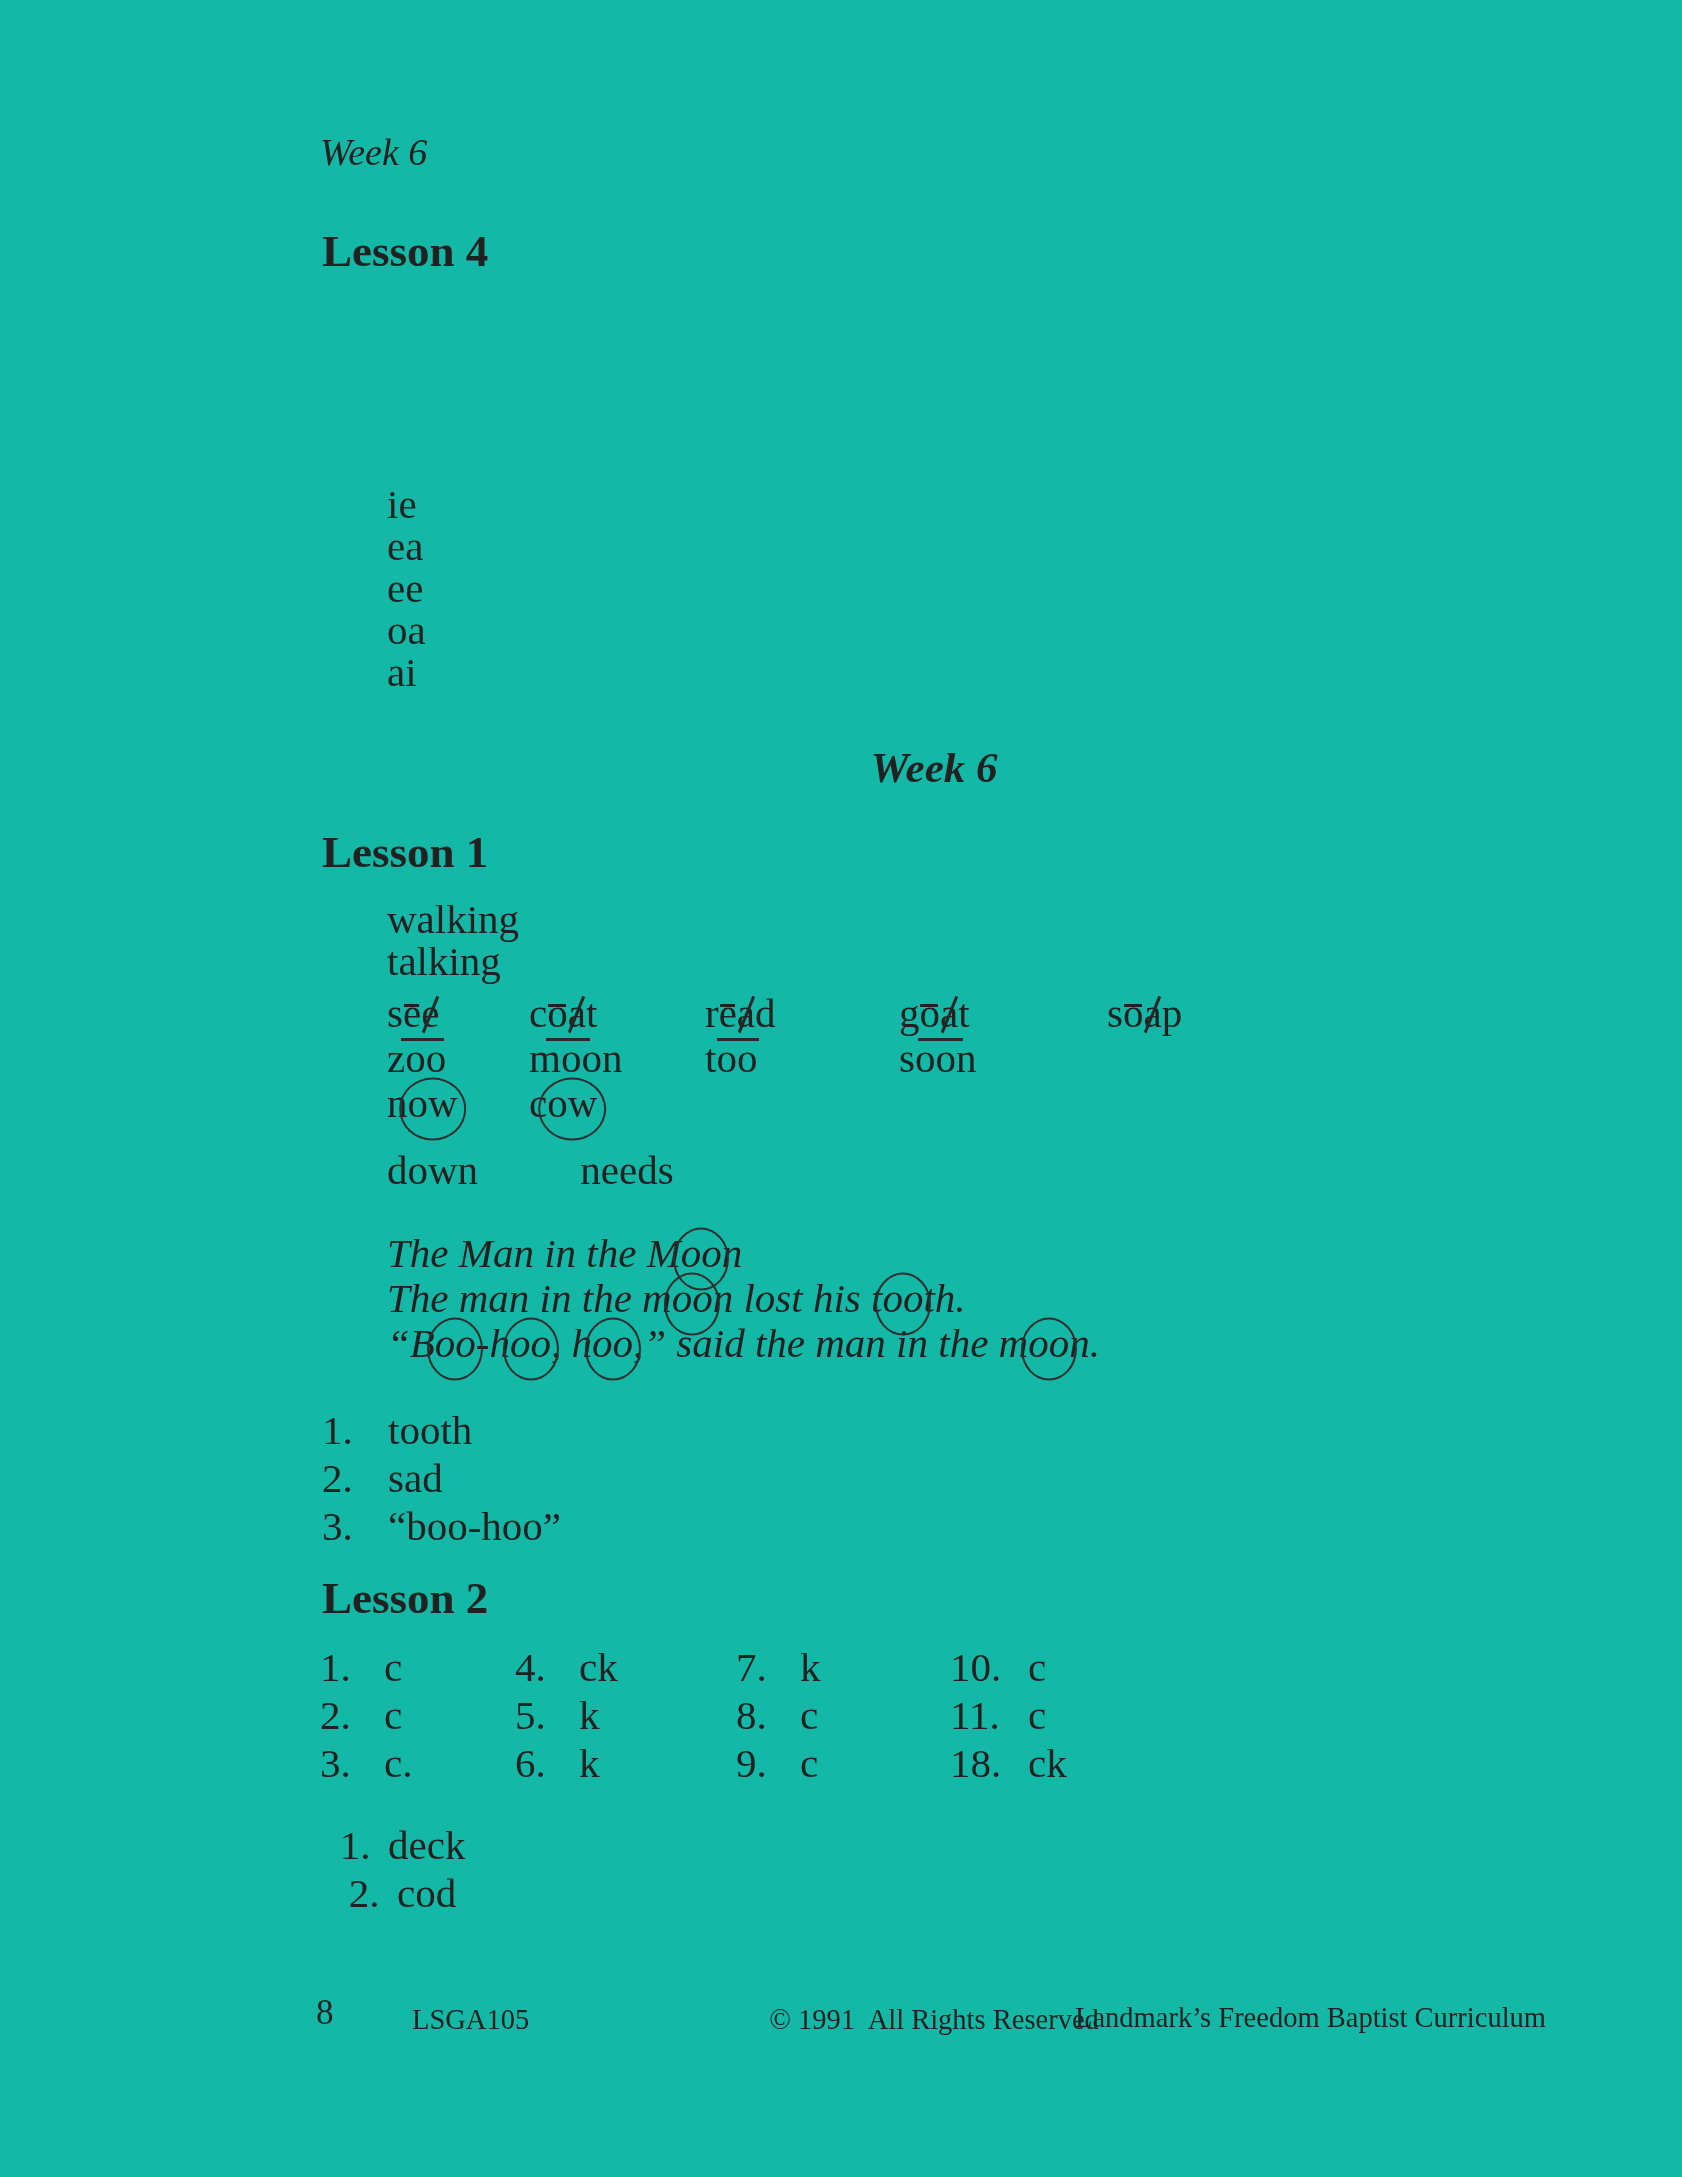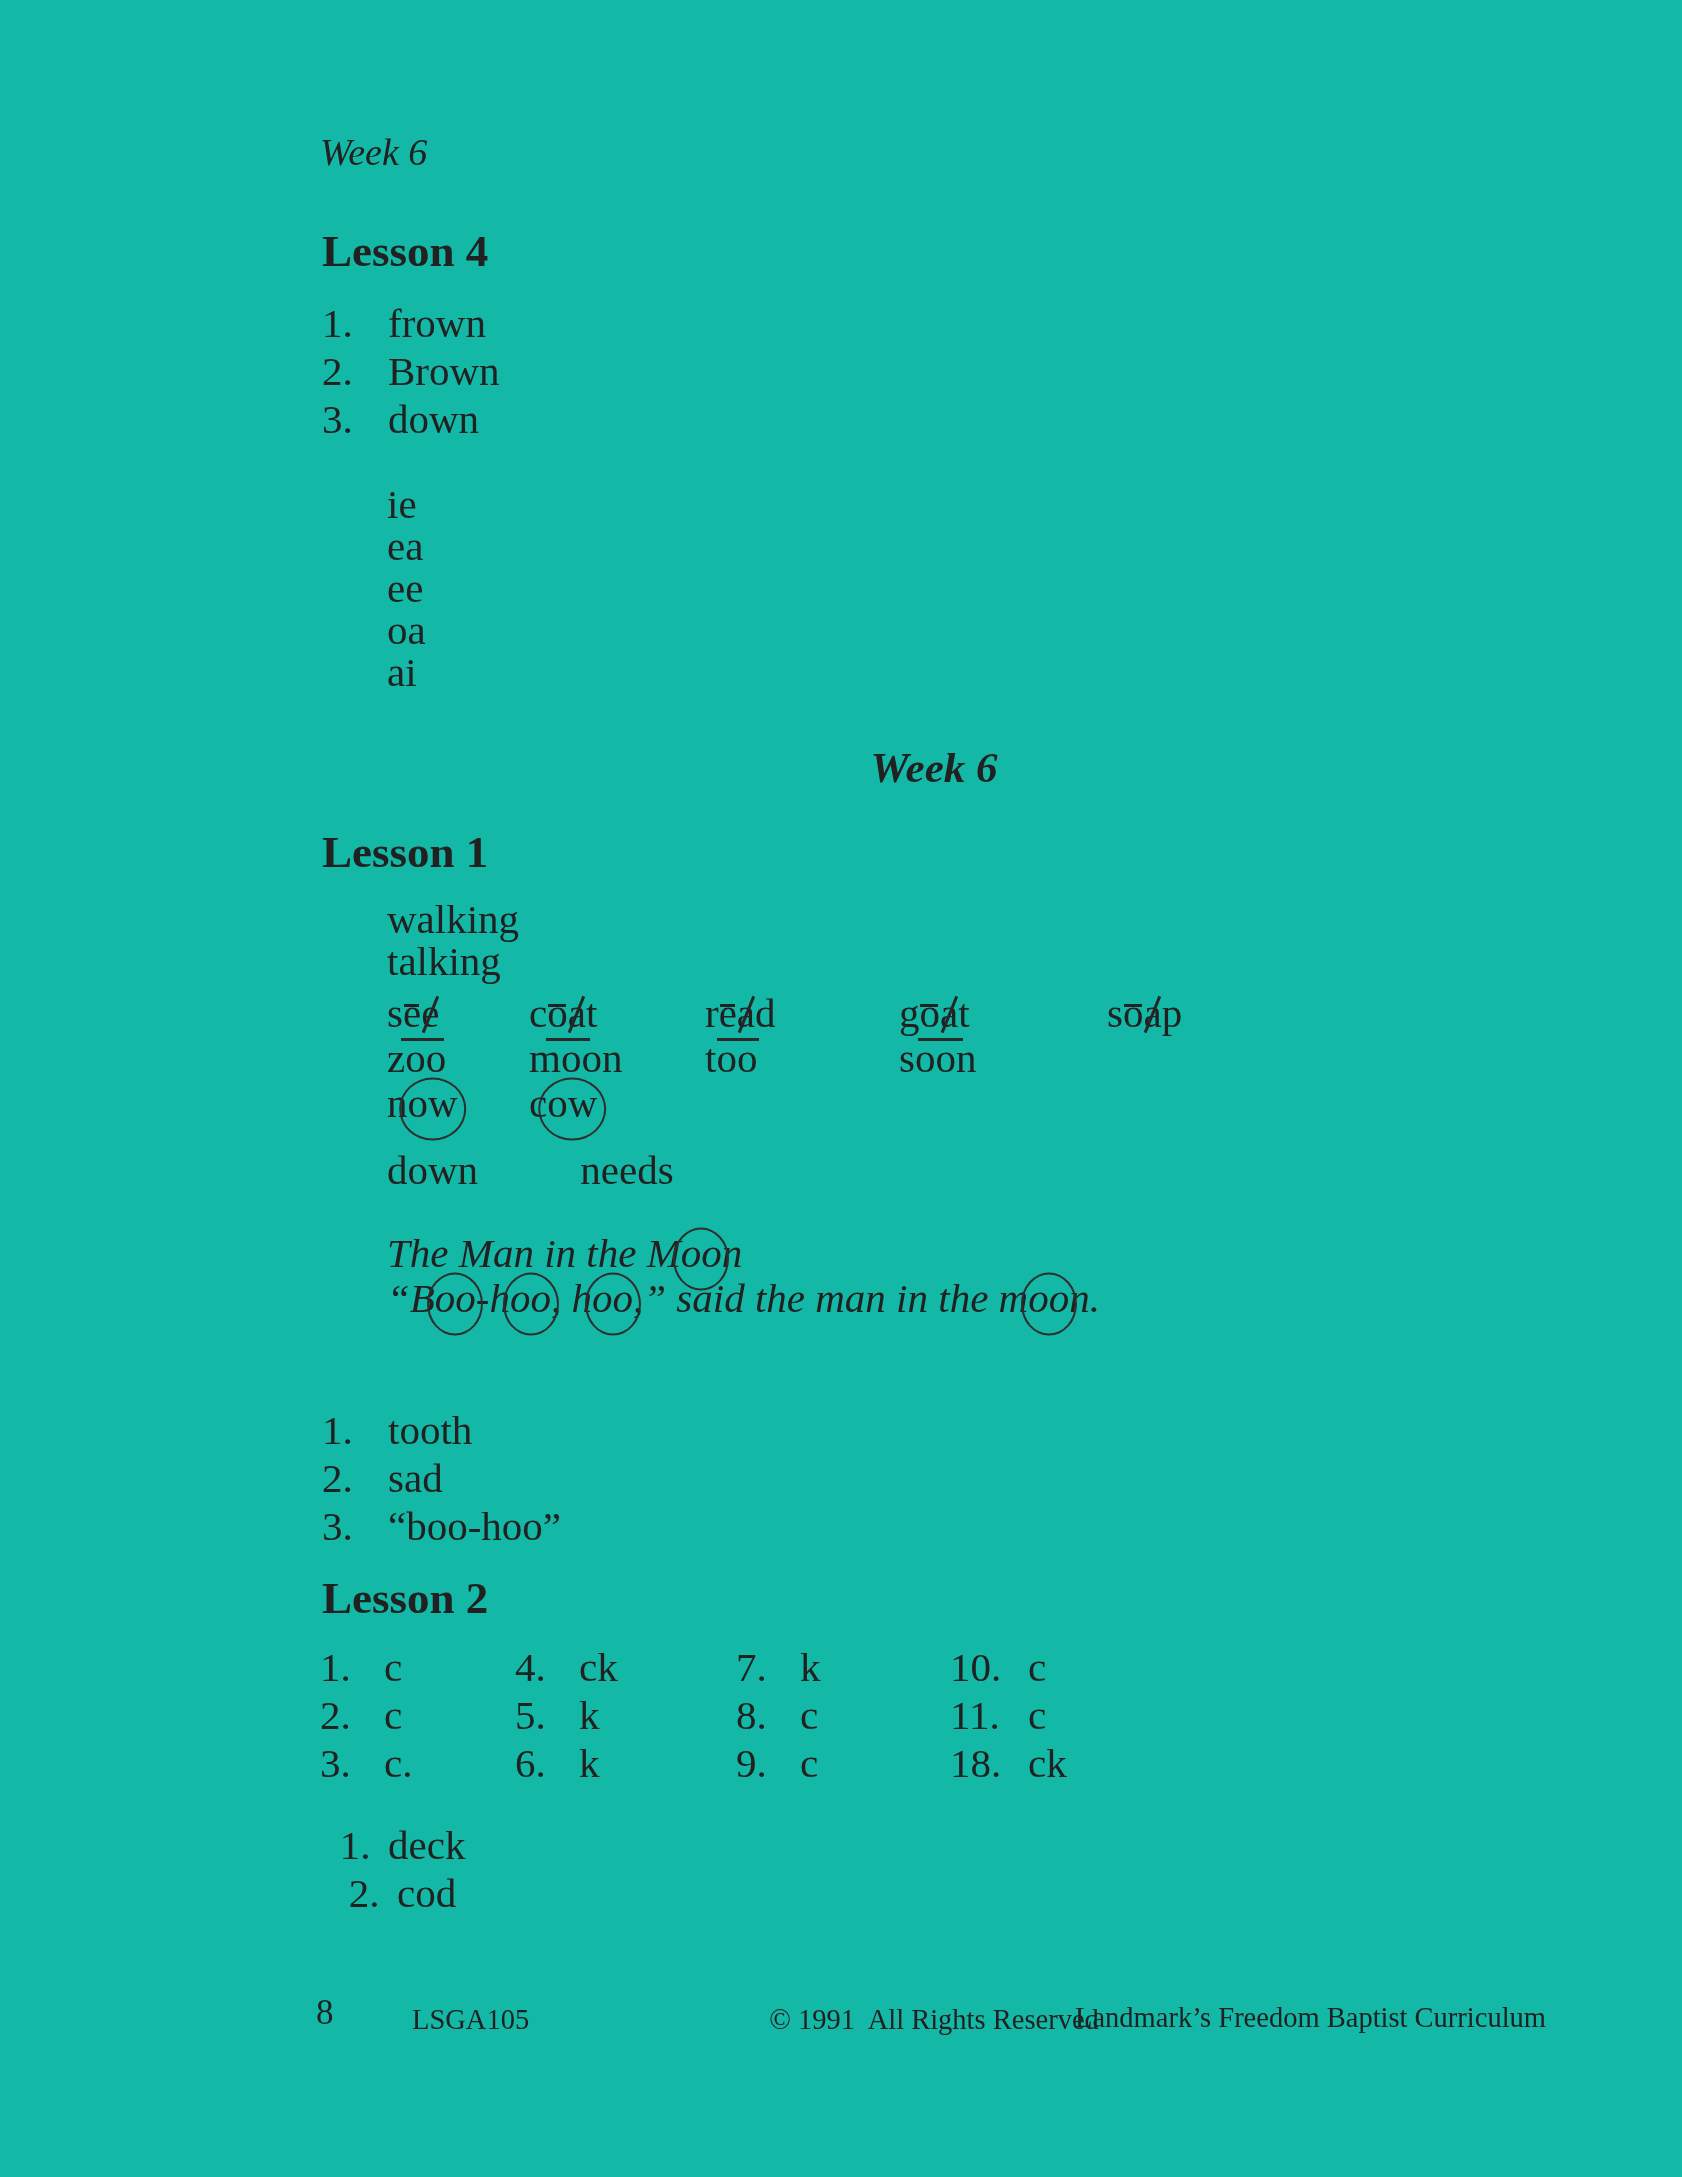--- a/index.html
+++ b/index.html
@@ -75,25 +75,20 @@
 </style>
 </head>
 <body>
 
 <div class="page">
 
   <div class="abs hdr-week">Week 6</div>
 
   <div class="abs lesson-title" id="lesson4-title">Lesson 4</div>
 
-  <div class="abs numlist" id="lesson4-list">
-      <div class="li"><span class="num">1.</span><span class="txt">frown</span></div>
-      <div class="li"><span class="num">2.</span><span class="txt">Brown</span></div>
-      <div class="li"><span class="num">3.</span><span class="txt">down</span></div>
-    </div>
 
   <div class="abs stack" id="vowel-stack">
       <div class="sw">ie</div>
       <div class="sw">ea</div>
       <div class="sw">ee</div>
       <div class="sw">oa</div>
       <div class="sw">ai</div>
     </div>
 
   <div class="abs" id="week6-center">Week 6</div>
@@ -125,20 +120,21 @@
       </div>
   </div>
 
   <div class="abs" id="aware-row">
     <span class="rw1">down</span>
     <span>needs</span>
   </div>
 
   <div class="abs" id="story">
       <div class="sl"><span>The Man in the M</span><span class="circ">oo</span><span>n</span></div>
+      <div class="sl"><span>The man in the m</span><span class="circ">oo</span><span>n lost his t</span><span class="circ">oo</span><span>th.</span></div>
       <div class="sl"><span>“B</span><span class="circ">oo</span><span>-h</span><span class="circ">oo</span><span>, h</span><span class="circ">oo</span><span>,” said the man in the m</span><span class="circ">oo</span><span>n.</span></div>
     </div>
 
   <div class="abs numlist" id="tooth-list">
       <div class="li"><span class="num">1.</span><span class="txt">tooth</span></div>
       <div class="li"><span class="num">2.</span><span class="txt">sad</span></div>
       <div class="li"><span class="num">3.</span><span class="txt">“boo-hoo”</span></div>
     </div>
 
   <div class="abs lesson-title" id="lesson2-title">Lesson 2</div>

